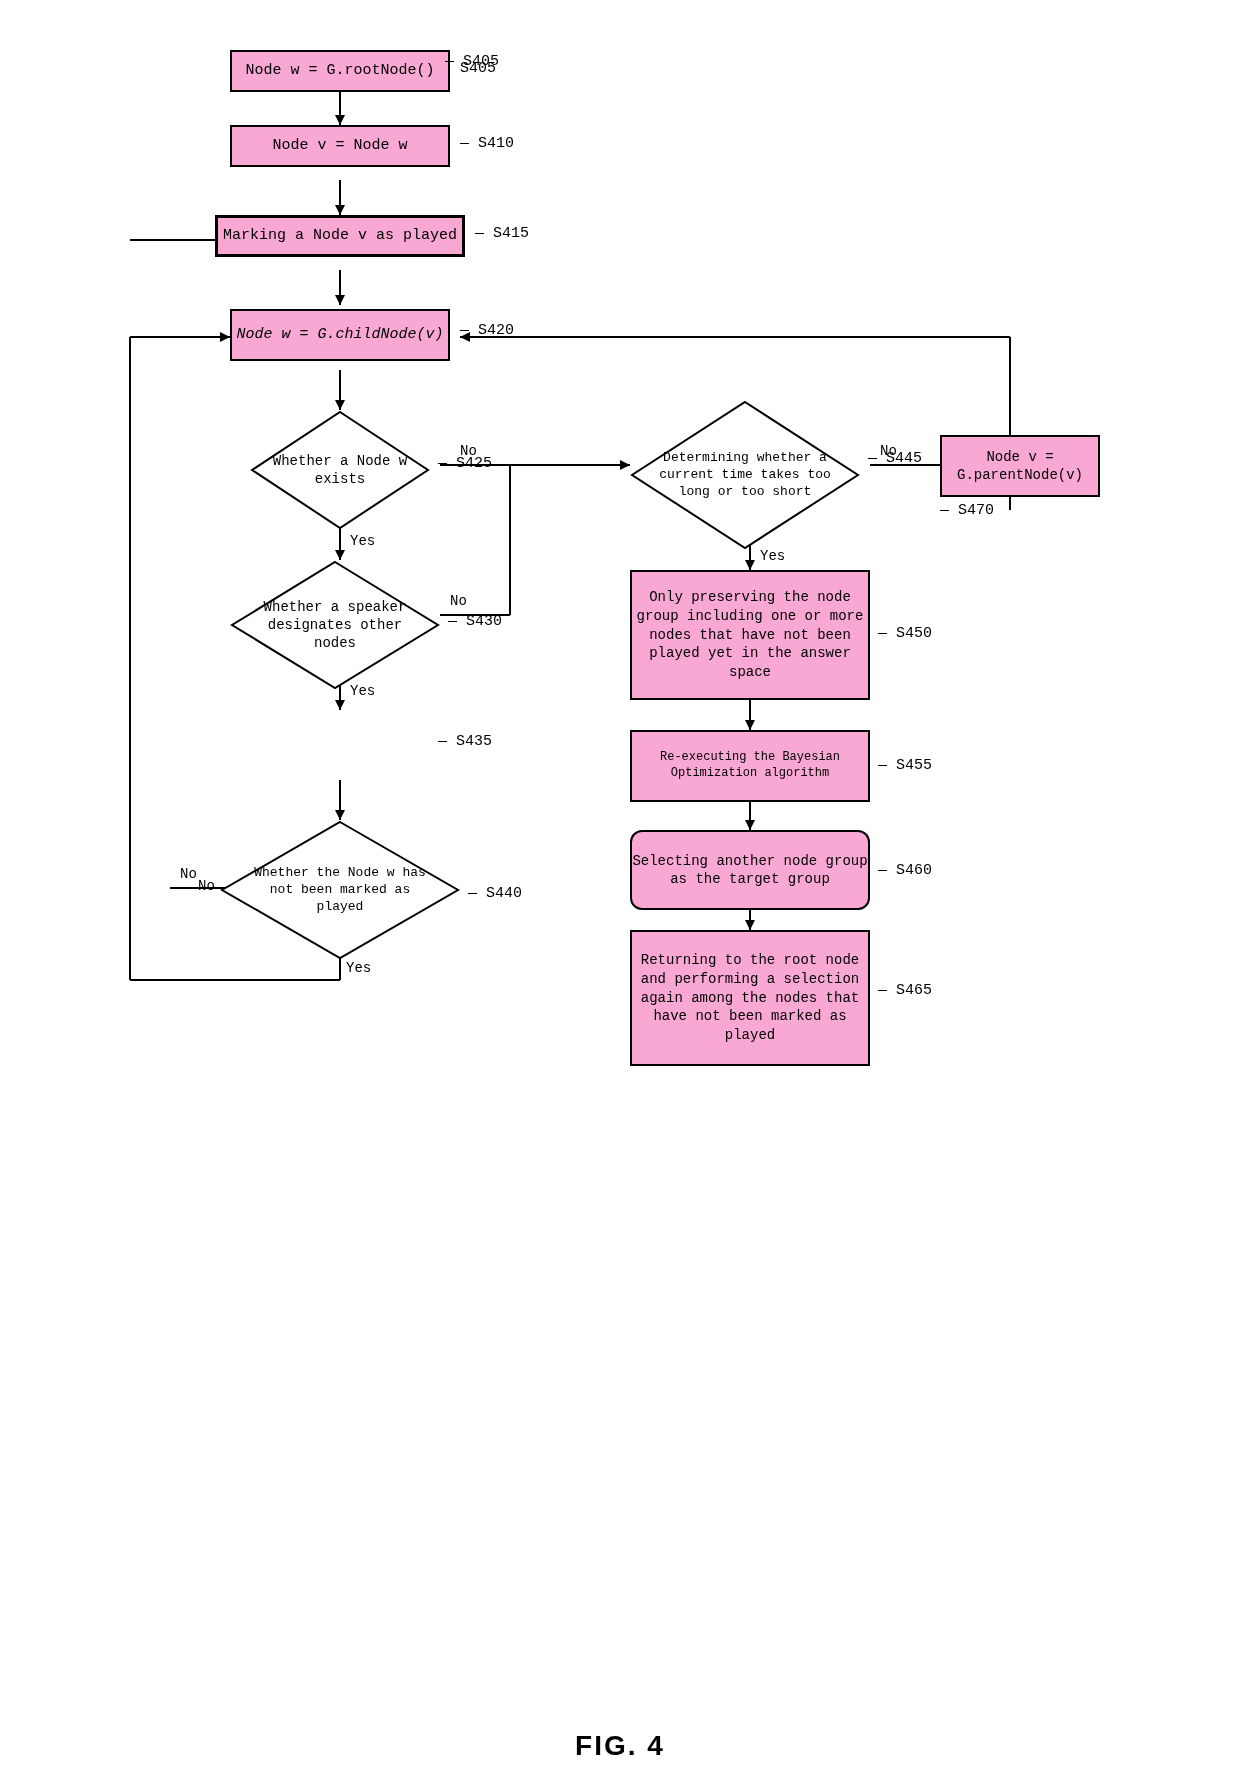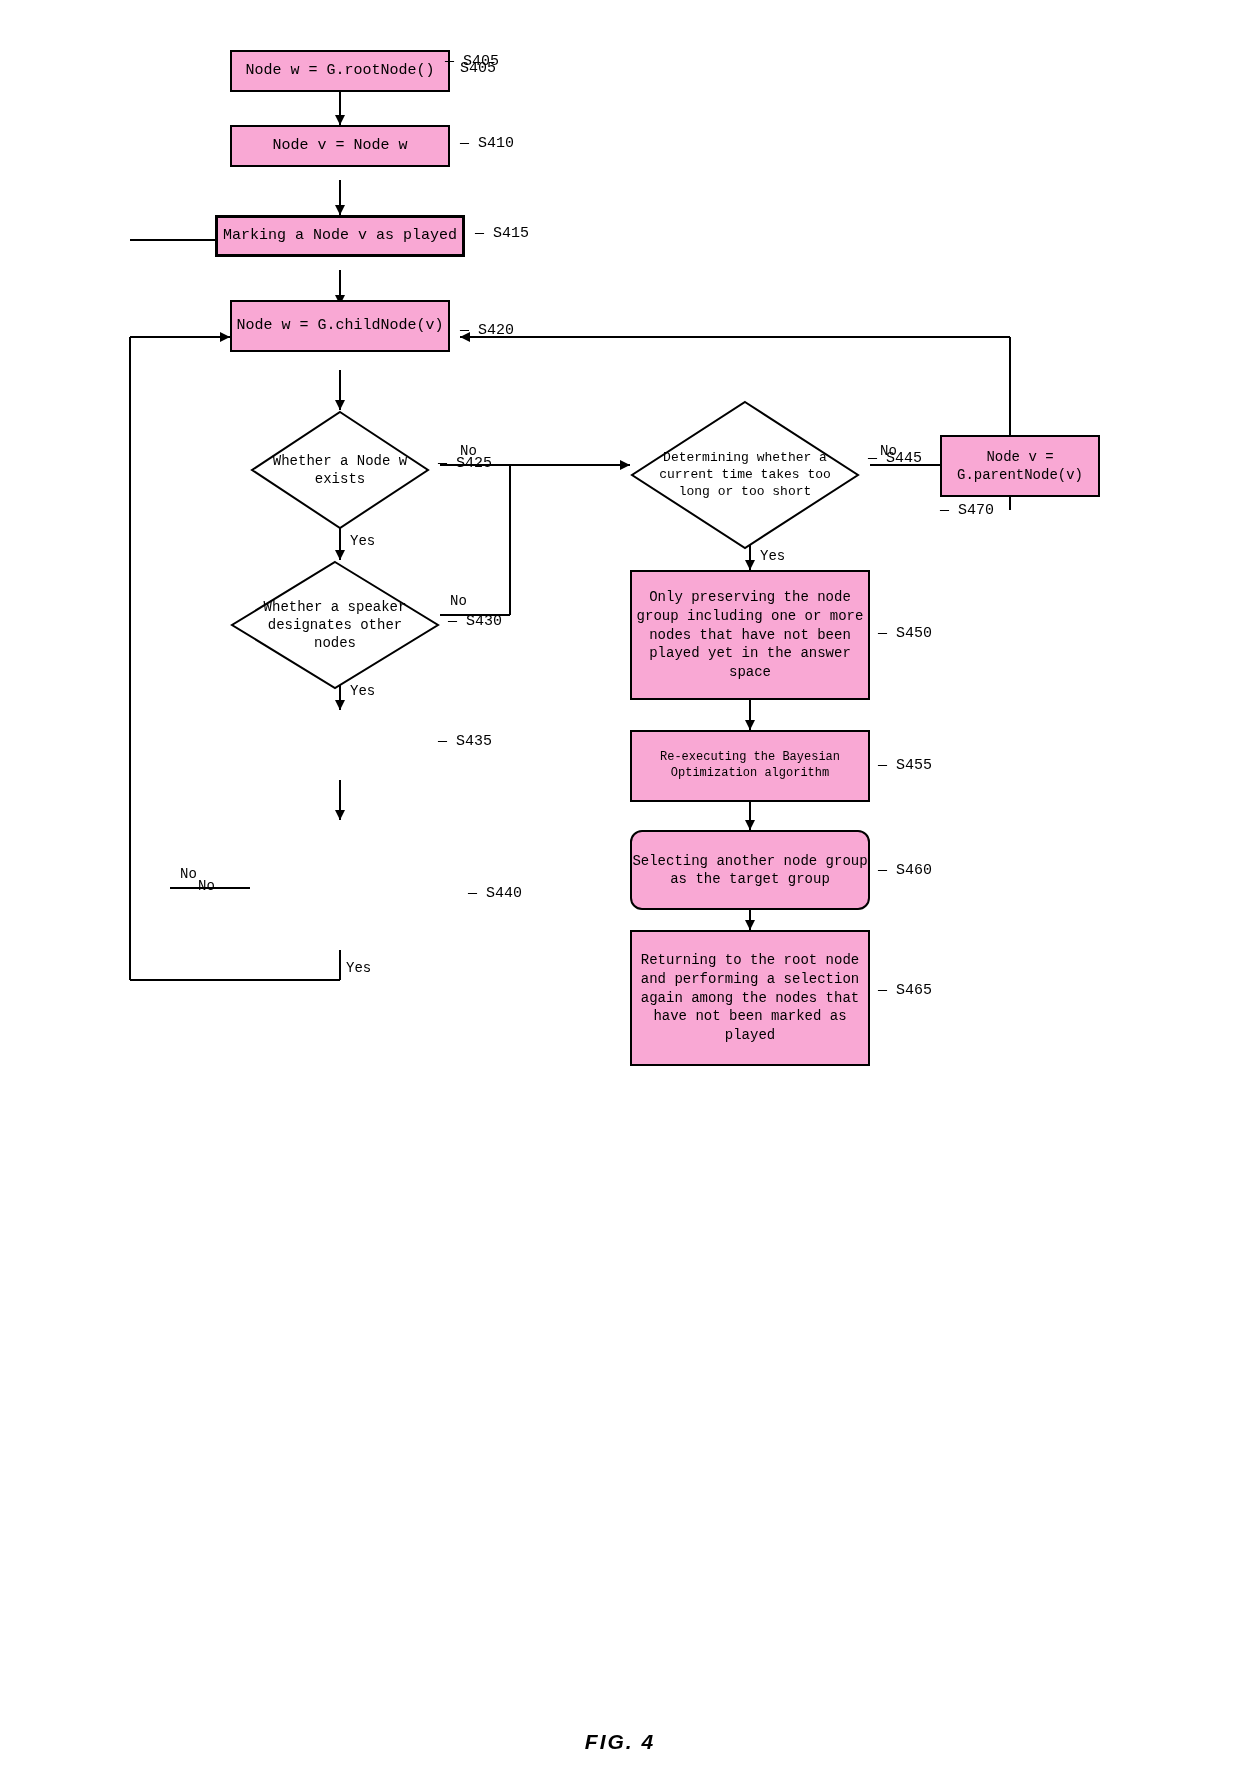--- a/index.html
+++ b/index.html
@@ -66,26 +66,25 @@
     }
     
     .arrows-svg {
       position: absolute;
       top: 0; left: 0;
       width: 100%;
       height: 100%;
       pointer-events: none;
     }
     .fig-caption {
-      font-size: 21px;
+      font-size: 28px;
       font-weight: bold;
       font-family: Arial, sans-serif;
       margin-top: 20px;
       letter-spacing: 2px;
-      font-style: italic;
     }
   </style>
 </head>
 <body>
 
 <div class="diagram-container">
 
   <svg class="arrows-svg">
 
     <line x1="270" y1="62" x2="270" y2="95" stroke="#000" stroke-width="2"></line>
@@ -166,21 +165,21 @@
   <div class="box" style="left:160px; top:95px; width:220px; height:42px;">
     <span>Node v = Node w</span>
   </div>
   <div style="position:absolute; left:390px; top:105px; font-size:15px;">— S410</div>
 
   <div class="box" style="left:145px; top:185px; width:250px; height:42px; border-width:3px;">
     <span>Marking a Node v as played</span>
   </div>
   <div style="position:absolute; left:405px; top:195px; font-size:15px;">— S415</div>
 
-  <div class="box" style="left:160px; top:270px; width:220px; height:52px;">
+  <div class="box" style="left:160px; top:279px; width:220px; height:52px;font-style:italic;">
     <span>Node w = G.childNode(v)</span>
   </div>
   <div style="position:absolute; left:390px; top:292px; font-size:15px;">— S420</div>
 
   <div class="diamond-wrapper" style="left:180px; top:380px; width:180px; height:120px;">
     <div class="diamond">
       <svg viewBox="0 0 180 120" preserveAspectRatio="none">
         <polygon points="90,2 178,60 90,118 2,60" fill="white" stroke="black" stroke-width="2"></polygon>
       </svg>
       <div class="diamond-text">Whether
@@ -197,20 +196,31 @@
       </svg>
       <div class="diamond-text">Whether a
 speaker designates
 other nodes</div>
     </div>
   </div>
   <div style="position:absolute; left:378px; top:583px; font-size:15px;">— S430</div>
 
   <div style="position:absolute; left:368px; top:703px; font-size:15px;">— S435</div>
 
+  <div class="diamond-wrapper" style="left:150px; top:790px; width:240px; height:140px;">
+    <div class="diamond">
+      <svg viewBox="0 0 240 140" preserveAspectRatio="none">
+        <polygon points="120,2 238,70 120,138 2,70" fill="white" stroke="black" stroke-width="2"></polygon>
+      </svg>
+      <div class="diamond-text" style="font-size:13px;">Whether
+the Node w has not
+been marked as
+played</div>
+    </div>
+  </div>
   <div style="position:absolute; left:398px; top:855px; font-size:15px;">— S440</div>
 
   <div style="position:absolute; left:128px; top:848px; font-size:14px; font-family:'Courier New';">No</div>
 
   <div class="diamond-wrapper" style="left:560px; top:370px; width:230px; height:150px;justify-content:flex-end;">
     <div class="diamond">
       <svg viewBox="0 0 230 150" preserveAspectRatio="none">
         <polygon points="115,2 228,75 115,148 2,75" fill="white" stroke="black" stroke-width="2"></polygon>
       </svg>
       <div class="diamond-text" style="font-size:13px;">Determining

